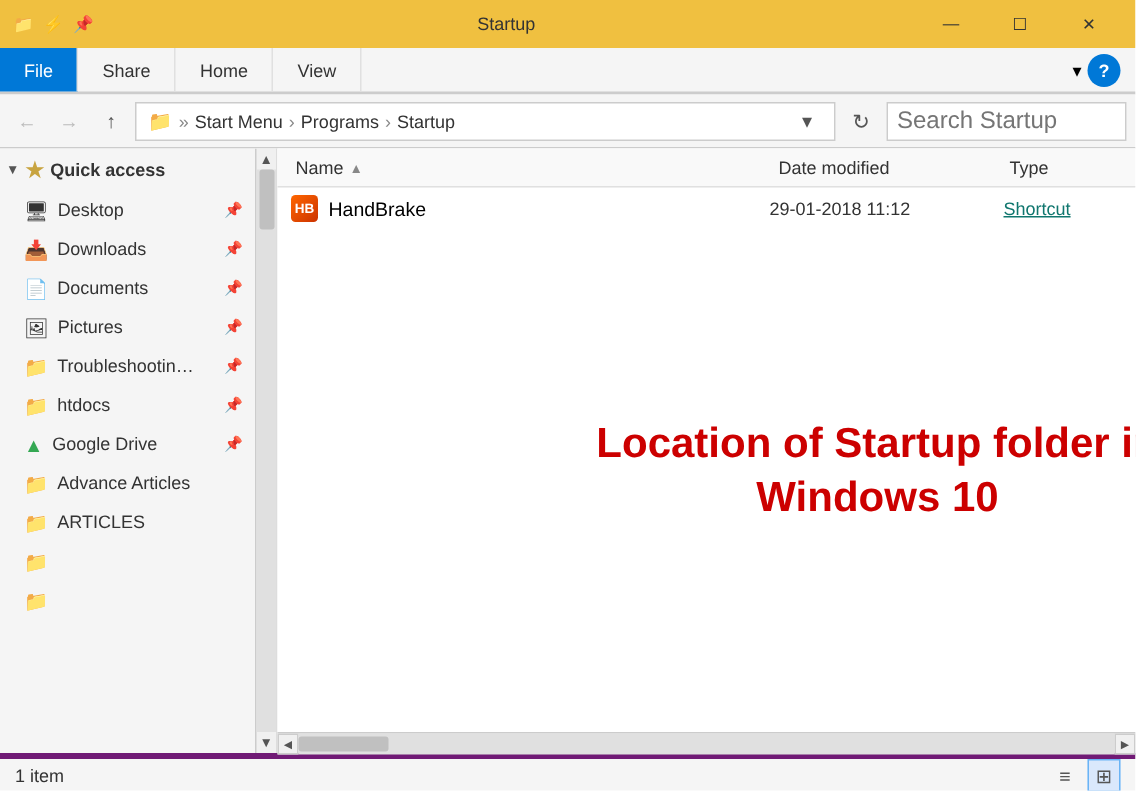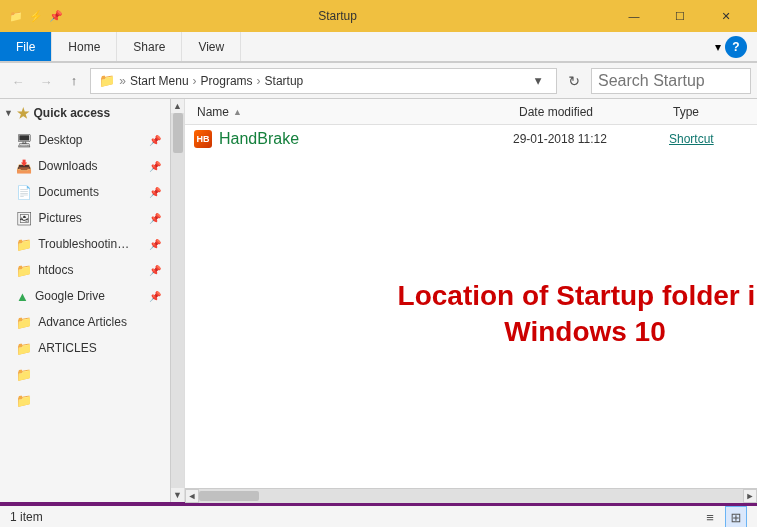--- a/index.html
+++ b/index.html
@@ -210,21 +210,21 @@
     .file-list { flex: 1; overflow-y: auto; }
     .file-row {
       display: flex;
       align-items: center;
       height: 28px;
       padding: 0 8px;
       cursor: pointer;
       gap: 6px;
     }
     .file-row .file-icon { width: 20px; height: 20px; display: flex; align-items: center; justify-content: center; flex-shrink: 0; }
-    .file-row .file-name { flex: 1; font-size: 16px; color: #15803d; }
+    .file-row .file-name { flex: 1; font-size: 13px; color: #000000; }
     .file-row .file-date { width: 150px; font-size: 12px; color: #333; }
     .file-row .file-type { width: 80px; font-size: 12px; color: #0f766e; text-decoration: underline; }
 
     
     .overlay-container {
       position: relative;
       flex: 1;
     }
     .overlay-text {
       position: absolute;
@@ -346,22 +346,22 @@
   <div class="title-bar-buttons">
     <button class="title-btn">—</button>
     <button class="title-btn">☐</button>
     <button class="title-btn close">✕</button>
   </div>
 </div>
 
 <div class="ribbon">
   <div class="ribbon-tabs">
     <div class="ribbon-tab file">File</div>
+    <div class="ribbon-tab">Share</div>
     <div class="ribbon-tab">Home</div>
-    <div class="ribbon-tab">Share</div>
     <div class="ribbon-tab">View</div>
     <div class="ribbon-expand">
       <span>▾</span>
       <button class="help-btn">?</button>
     </div>
   </div>
 </div>
 
 <div class="address-bar">
   <button class="nav-btn disabled">←</button>

